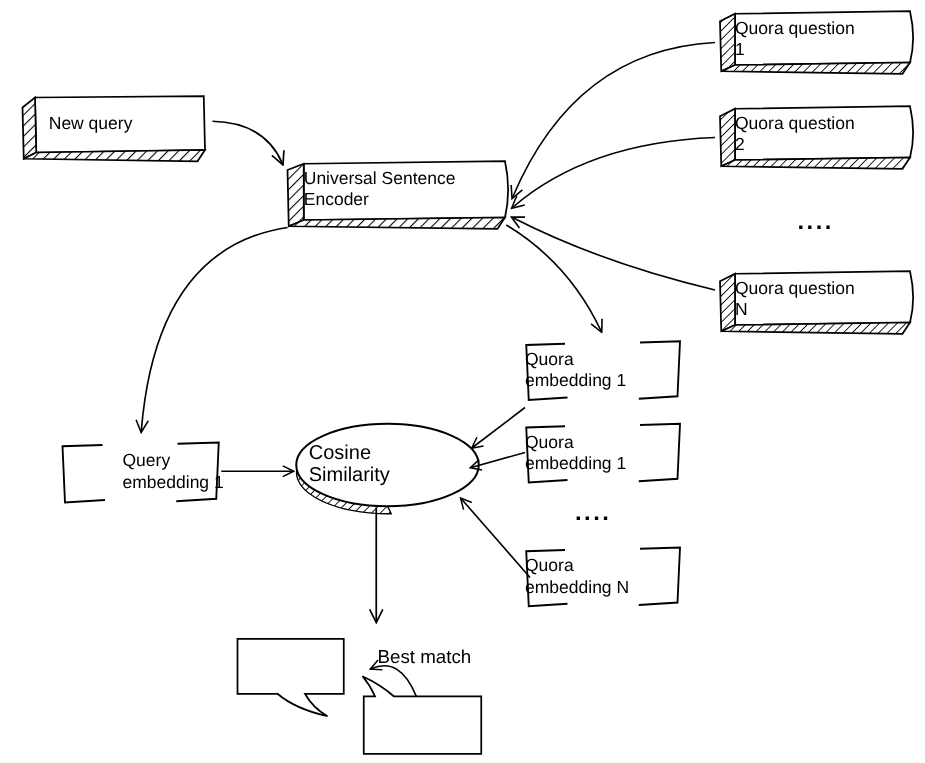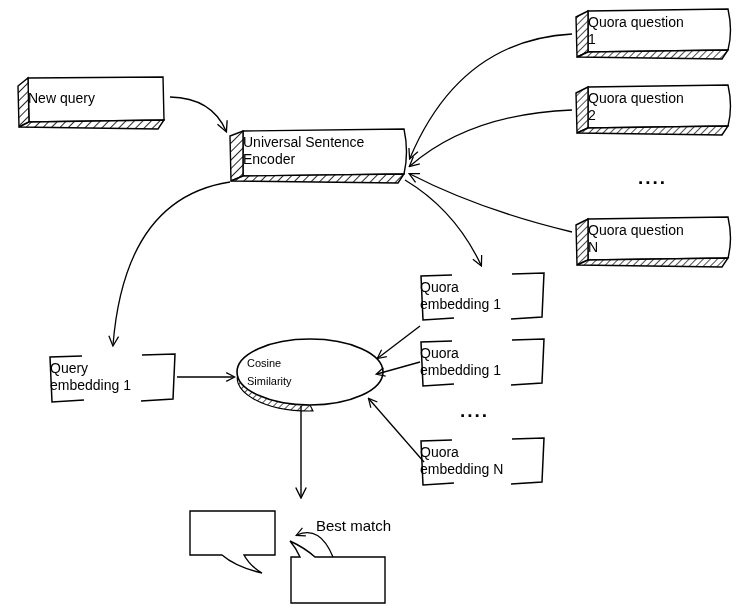--- a/index.html
+++ b/index.html
@@ -26,21 +26,21 @@
     position: absolute;
     font-family: "Liberation Sans", sans-serif;
     font-size: 14px;
     color: #000000;
     text-align: left;
     line-height: 17px;
     white-space: pre-line;
     pointer-events: none;
   }
   .lbl-ellipse {
-    font-size: 11px;
+    font-size: 16px;
     line-height: 18px;
   }
   .dots {
     position: absolute;
     font-family: "Liberation Sans", sans-serif;
     font-size: 19px;
     font-weight: bold;
     letter-spacing: 2px;
     color: #000000;
   }
@@ -159,48 +159,48 @@
 
     <path d="M 420 362 L 377 374" fill="none" stroke="#000000" stroke-width="1.3" marker-end="url(#arrowsm)"></path>
 
     <path d="M 424 462 L 369 399" fill="none" stroke="#000000" stroke-width="1.3" marker-end="url(#arrowsm)"></path>
 
     <path d="M 301 406 L 301 497" fill="none" stroke="#000000" stroke-width="1.4" marker-end="url(#arrow)"></path>
 
     <path d="M 333 557 Q 320 525 297 535" fill="none" stroke="#000000" stroke-width="1.3" marker-end="url(#arrowsm)"></path>
   </svg>
 
-  <div class="lbl" style="left:28px; top:90px; width:106px;">New query</div>
+  <div class="lbl" style="left:28px; top:90px; width:106px;padding-left:11px;">New query</div>
 
   <div class="lbl" style="left:243px; top:134px; width:168px;">Universal Sentence
 Encoder</div>
 
   <div class="lbl" style="left:588px; top:14px; width:140px;">Quora question
 1</div>
 
   <div class="lbl" style="left:588px; top:90px; width:140px;">Quora question
 2</div>
 
   <div class="lbl" style="left:588px; top:222px; width:140px;">Quora question
 N</div>
 
   <div class="dots" style="left:638px; top:167px;">....</div>
 
-  <div class="lbl" style="left:50px; top:360px; width:126px;">Query
+  <div class="lbl" style="left:50px; top:360px; width:126px;padding-left:48px;">Query
 embedding 1</div>
 
   <div class="lbl" style="left:420px; top:279px; width:126px;">Quora
 embedding 1</div>
 
   <div class="lbl" style="left:420px; top:345px; width:126px;">Quora
 embedding 1</div>
 
   <div class="dots" style="left:460px; top:400px;">....</div>
 
   <div class="lbl" style="left:420px; top:444px; width:126px;">Quora
 embedding N</div>
 
   <div class="lbl lbl-ellipse" style="left:247px; top:354px; width:126px;">Cosine
 Similarity</div>
 
-  <div class="bestmatch" style="left:316px; top:517px;">Best match</div>
+  <div class="bestmatch" style="left:302px; top:517px;">Best match</div>
 
 </div>
 
 </body></html>

